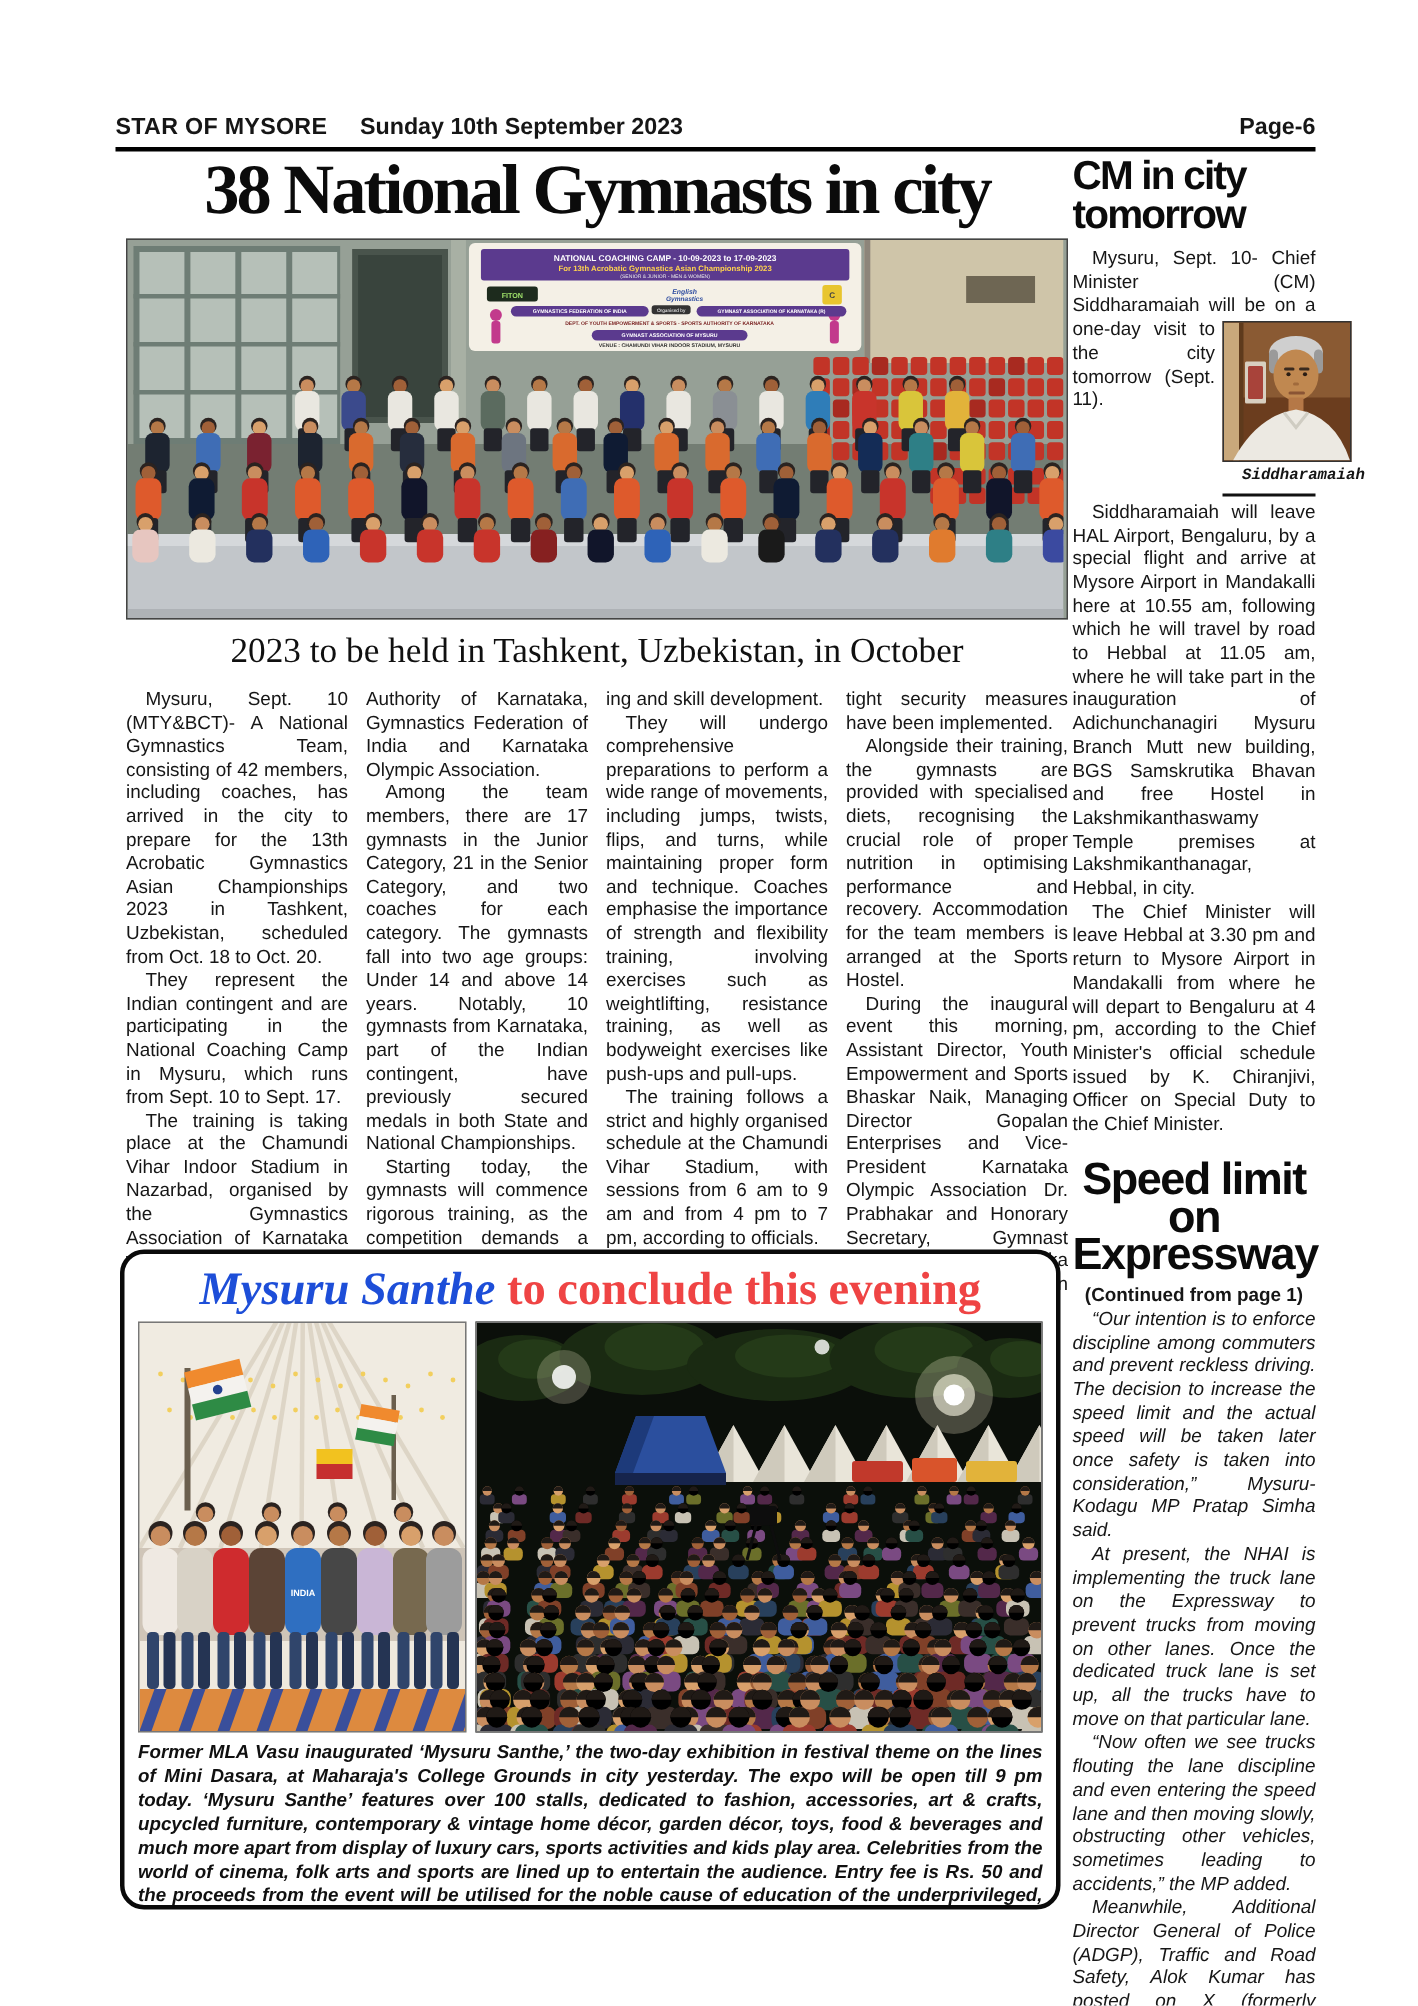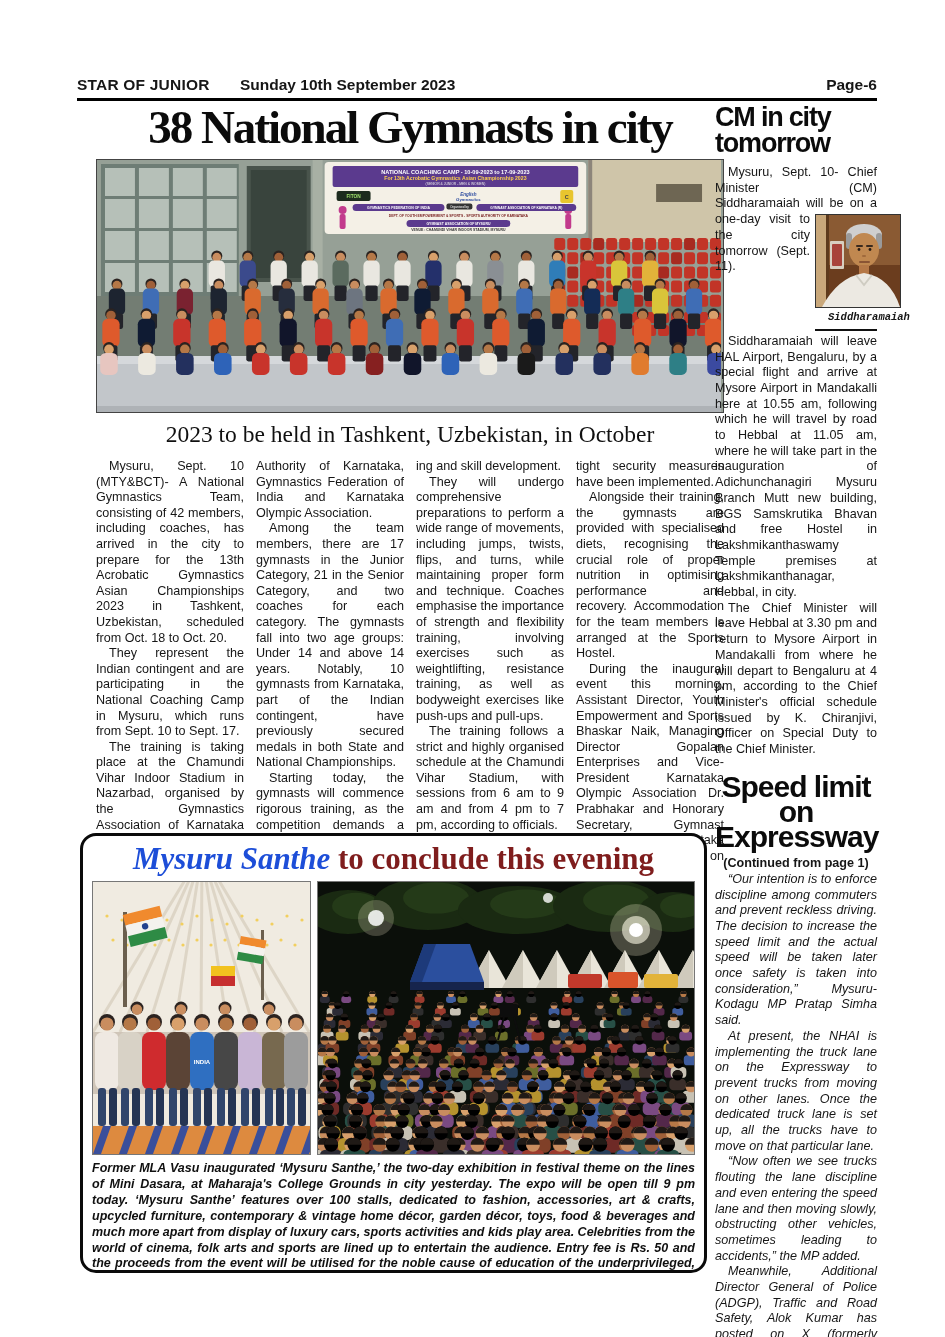--- a/index.html
+++ b/index.html
@@ -8,21 +8,21 @@
     font-family:"Liberation Sans",sans-serif;color:#161616;overflow:hidden;
   }
   
   .header-row{position:absolute;left:77px;top:76px;width:800px;height:20px;}
   .masthead{position:absolute;left:0;top:0;font-size:15.5px;font-weight:bold;letter-spacing:.2px;}
   .head-date{position:absolute;left:163px;top:0;font-size:15.5px;font-weight:bold;}
   .head-page{position:absolute;right:0;top:0;font-size:15.5px;font-weight:bold;}
   .header-rule{position:absolute;left:77px;top:98px;width:800px;height:3px;background:#000;}
 
   
-  .main-left{position:absolute;left:96px;top:104px;width:628px;}
+  .main-left{position:absolute;left:84px;top:104px;width:628px;}
   .gym-headline{font-family:"Liberation Serif",serif;font-weight:bold;text-align:center;
     font-size:47px;line-height:47px;letter-spacing:-2px;color:#0b0b0b;}
   .gym-headline div{white-space:nowrap;}
   .main-photo{margin-top:8px;width:626px;height:252px;border:1px solid #444;overflow:hidden;background:#96a096;}
   .main-photo svg{display:block;}
   .gym-subhead{margin-top:7px;font-family:"Liberation Serif",serif;font-size:23.5px;line-height:29px;
     text-align:center;color:#101010;}
   .gym-subhead div{white-space:nowrap;}
   .gym-cols{margin-top:10px;display:flex;gap:12px;}
   .col{width:148px;font-size:12.6px;line-height:15.6px;text-align:justify;}
@@ -44,33 +44,33 @@
   .speed-continued{margin-top:7px;text-align:center;font-weight:bold;font-size:12.6px;}
   .speed-body{margin-top:2px;font-size:12.6px;line-height:15.7px;text-align:justify;}
   .speed-body p{margin:0;text-indent:13px;font-style:italic;}
 
   
   .santhe-box{position:absolute;left:80px;top:833px;width:627px;height:440px;box-sizing:border-box;
     border:3.5px solid #0a0a0a;border-radius:16px;padding:4px 9px;overflow:hidden;background:#fff;}
   .santhe-headline{text-align:center;font-family:"Liberation Serif",serif;font-size:31px;
     line-height:38px;white-space:nowrap;}
   .santhe-headline .red{color:#1d4ed8;font-style:italic;font-weight:bold;}
-  .santhe-headline .blk{color:#7f1d1d;font-weight:bold;}
+  .santhe-headline .blk{color:#ef4444;font-weight:bold;}
   .santhe-photos{display:flex;gap:6px;margin-top:3px;}
   .sp-left{width:218px;height:272px;border:1px solid #777;overflow:hidden;background:#efe9de;}
   .sp-right{width:378px;height:272px;border:1px solid #777;overflow:hidden;background:#0b0f0a;}
   .santhe-photos svg{display:block;}
   .santhe-caption{margin-top:6px;font-size:12.5px;line-height:15.9px;font-weight:bold;
     font-style:italic;text-align:justify;color:#101010;}
 </style>
 </head>
 <body>
 
 <div class="header-row">
-  <div class="masthead">STAR OF JUNIOR</div>
+  <div class="masthead">STAR OF MYSORE</div>
   <div class="head-date">Sunday 10th September 2023</div>
   <div class="head-page">Page-6</div>
 </div>
 <div class="header-rule"></div>
 
 <div class="main-left">
   <div class="gym-headline">
     <div>38 National Gymnasts in city</div>
   </div>
 

